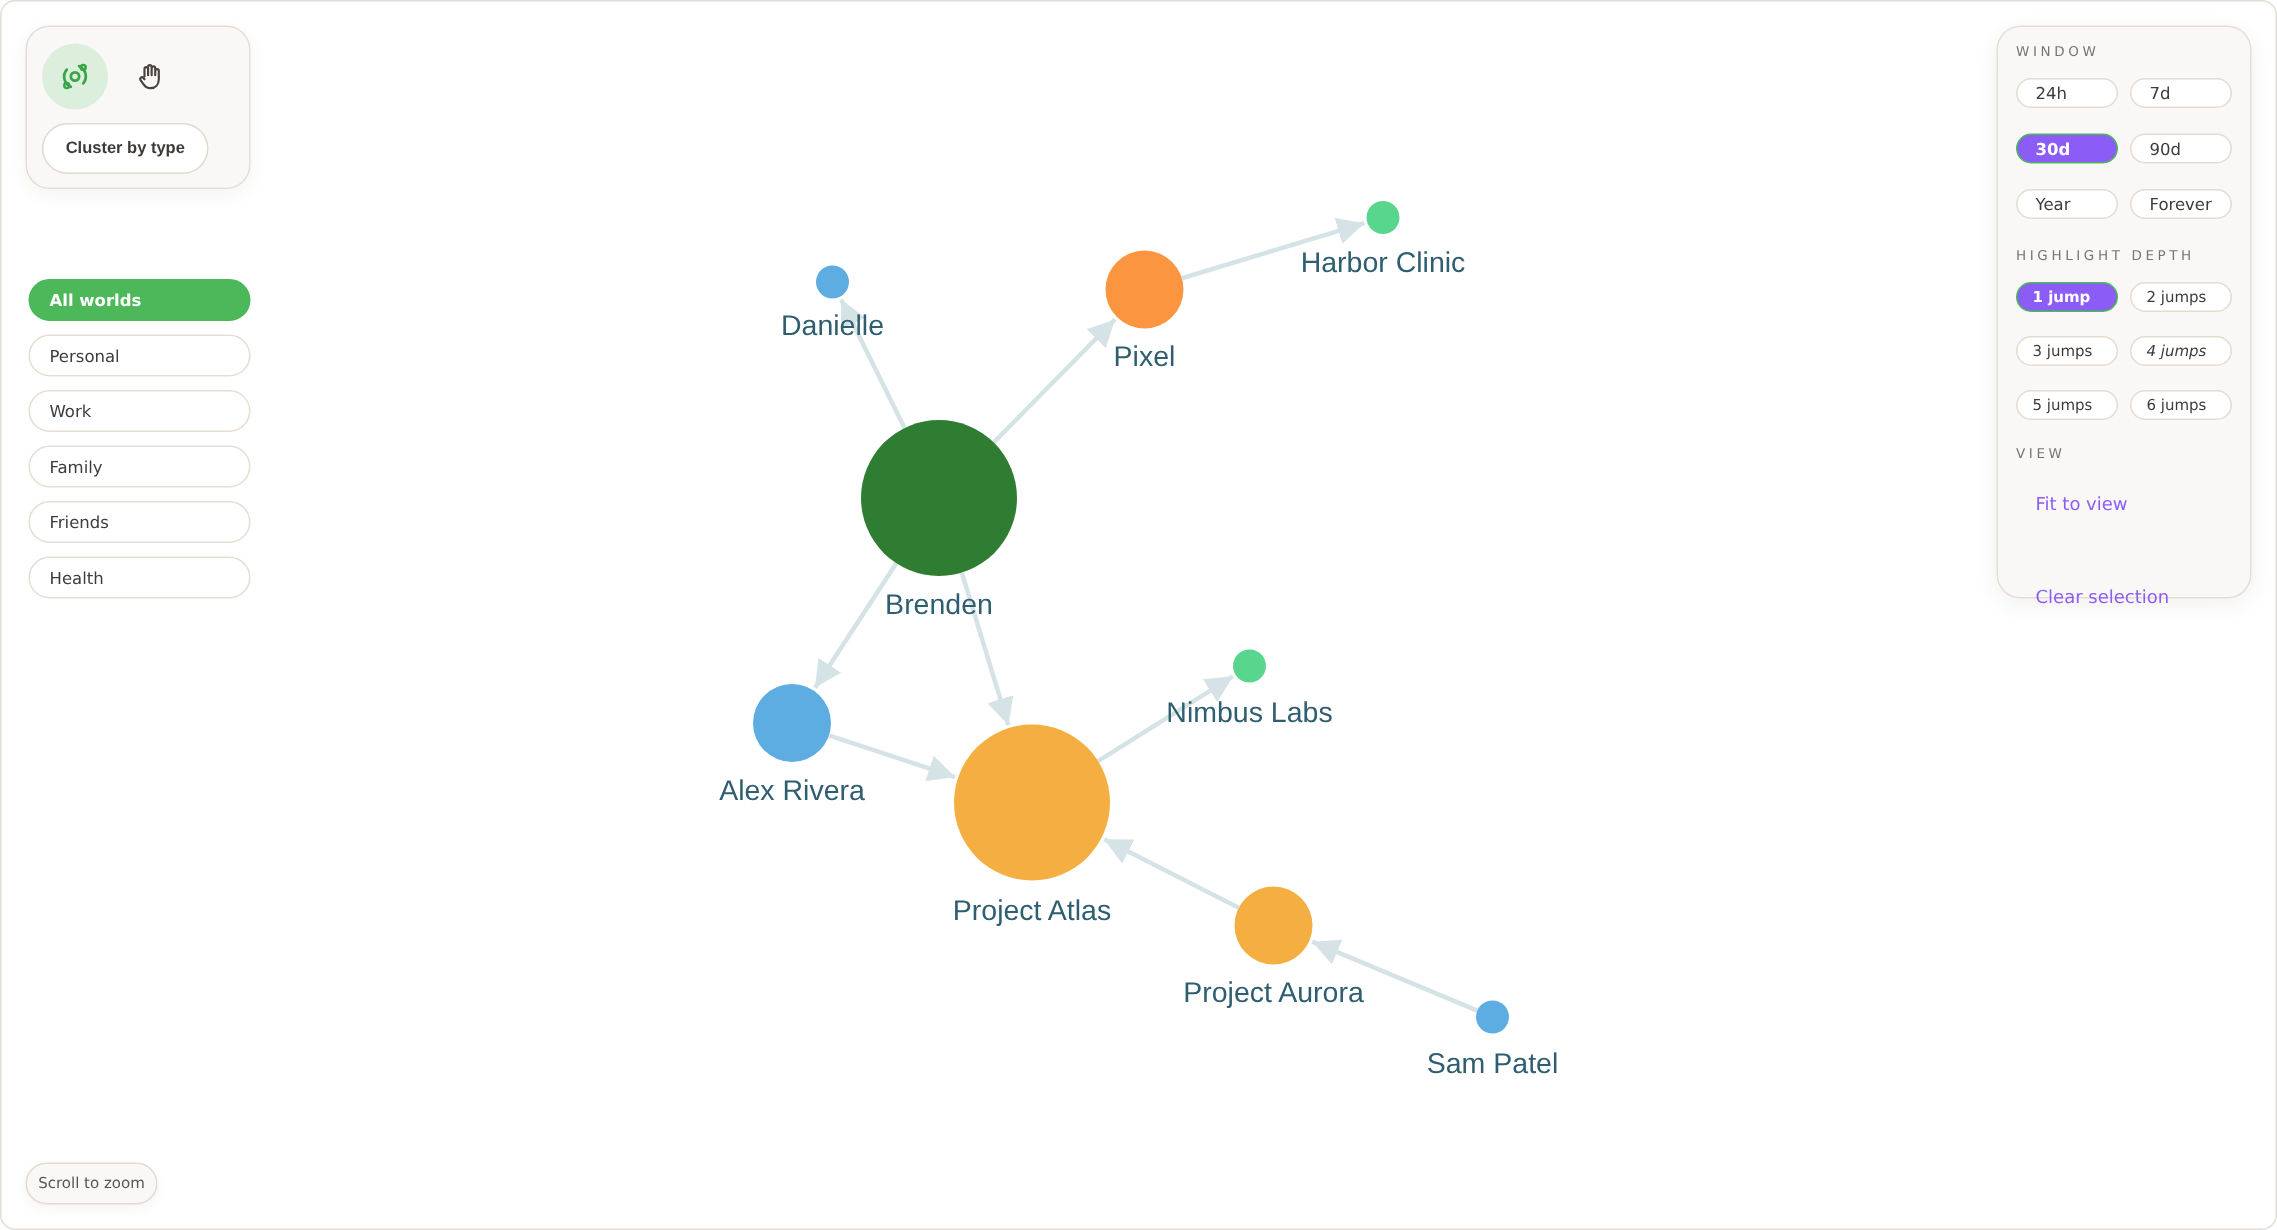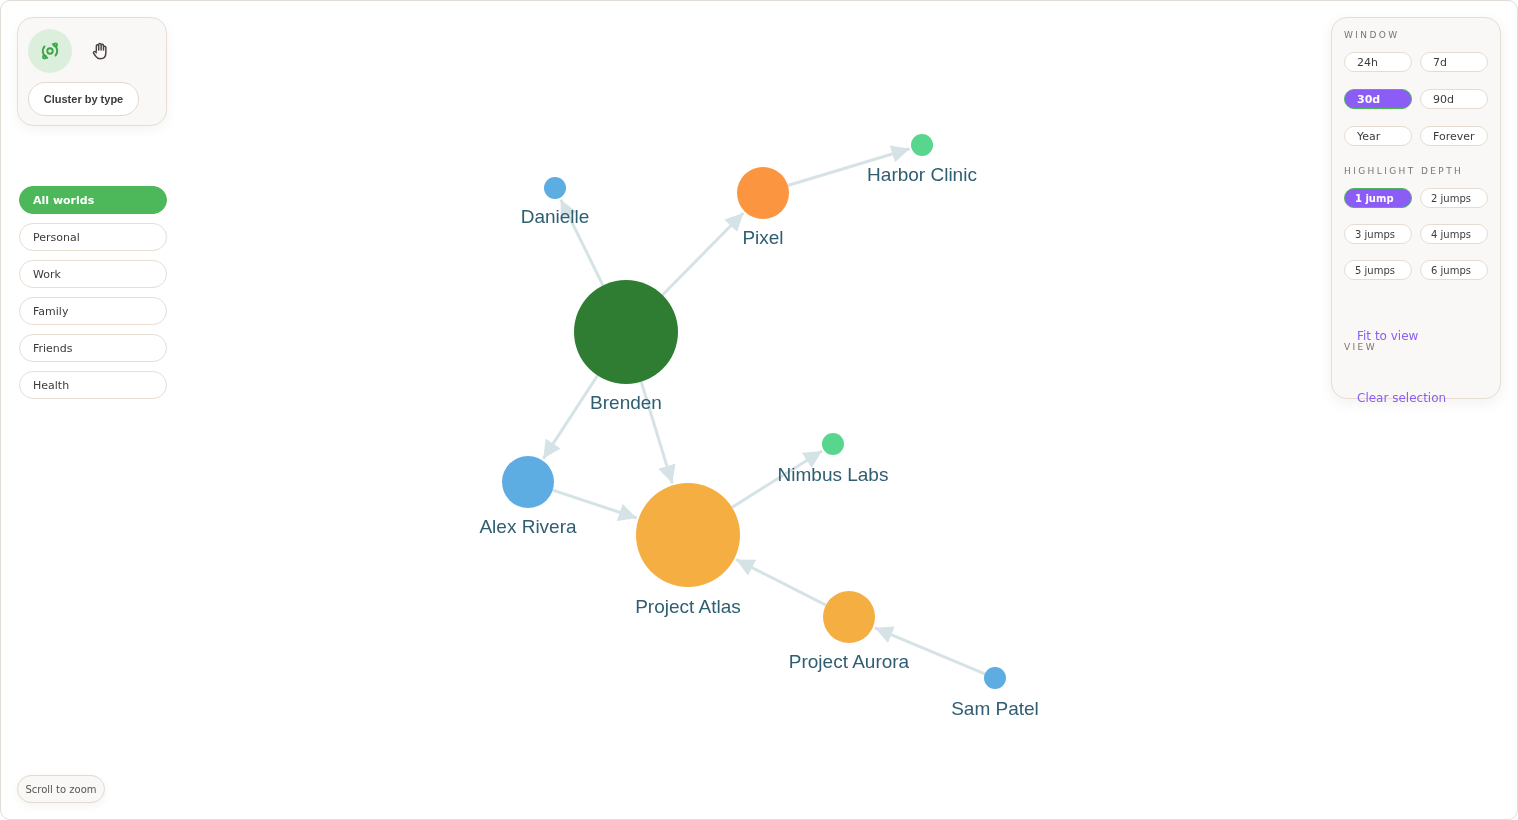--- a/index.html
+++ b/index.html
@@ -173,22 +173,22 @@
   <div class="chip" style="left:88px; top:34px;">7d</div>
   <div class="chip active" style="left:12px; top:71px;">30d</div>
   <div class="chip" style="left:88px; top:71px;">90d</div>
   <div class="chip" style="left:12px; top:108px;">Year</div>
   <div class="chip" style="left:88px; top:108px;">Forever</div>
 
   <div class="section-title" style="top:148px;">HIGHLIGHT DEPTH</div>
   <div class="chip small active" style="left:12px; top:170px;">1 jump</div>
   <div class="chip small" style="left:88px; top:170px;">2 jumps</div>
   <div class="chip small" style="left:12px; top:206px;text-align:center;">3 jumps</div>
-  <div class="chip small" style="left:88px; top:206px;">4 jumps</div>
+  <div class="chip small" style="left:88px; top:206px;font-style:italic;">4 jumps</div>
   <div class="chip small" style="left:12px; top:242px;">5 jumps</div>
   <div class="chip small" style="left:88px; top:242px;">6 jumps</div>
 
-  <div class="section-title" style="top:280px;margin-top:44px;">VIEW</div>
+  <div class="section-title" style="top:280px;">VIEW</div>
   <div class="view-link" style="top:311px;">Fit to view</div>
   <div class="view-link" style="top:348px;margin-top:25px;">Clear selection</div>
 </div>
 
 <div class="scroll-hint">Scroll to zoom</div>
 
 </body></html>

